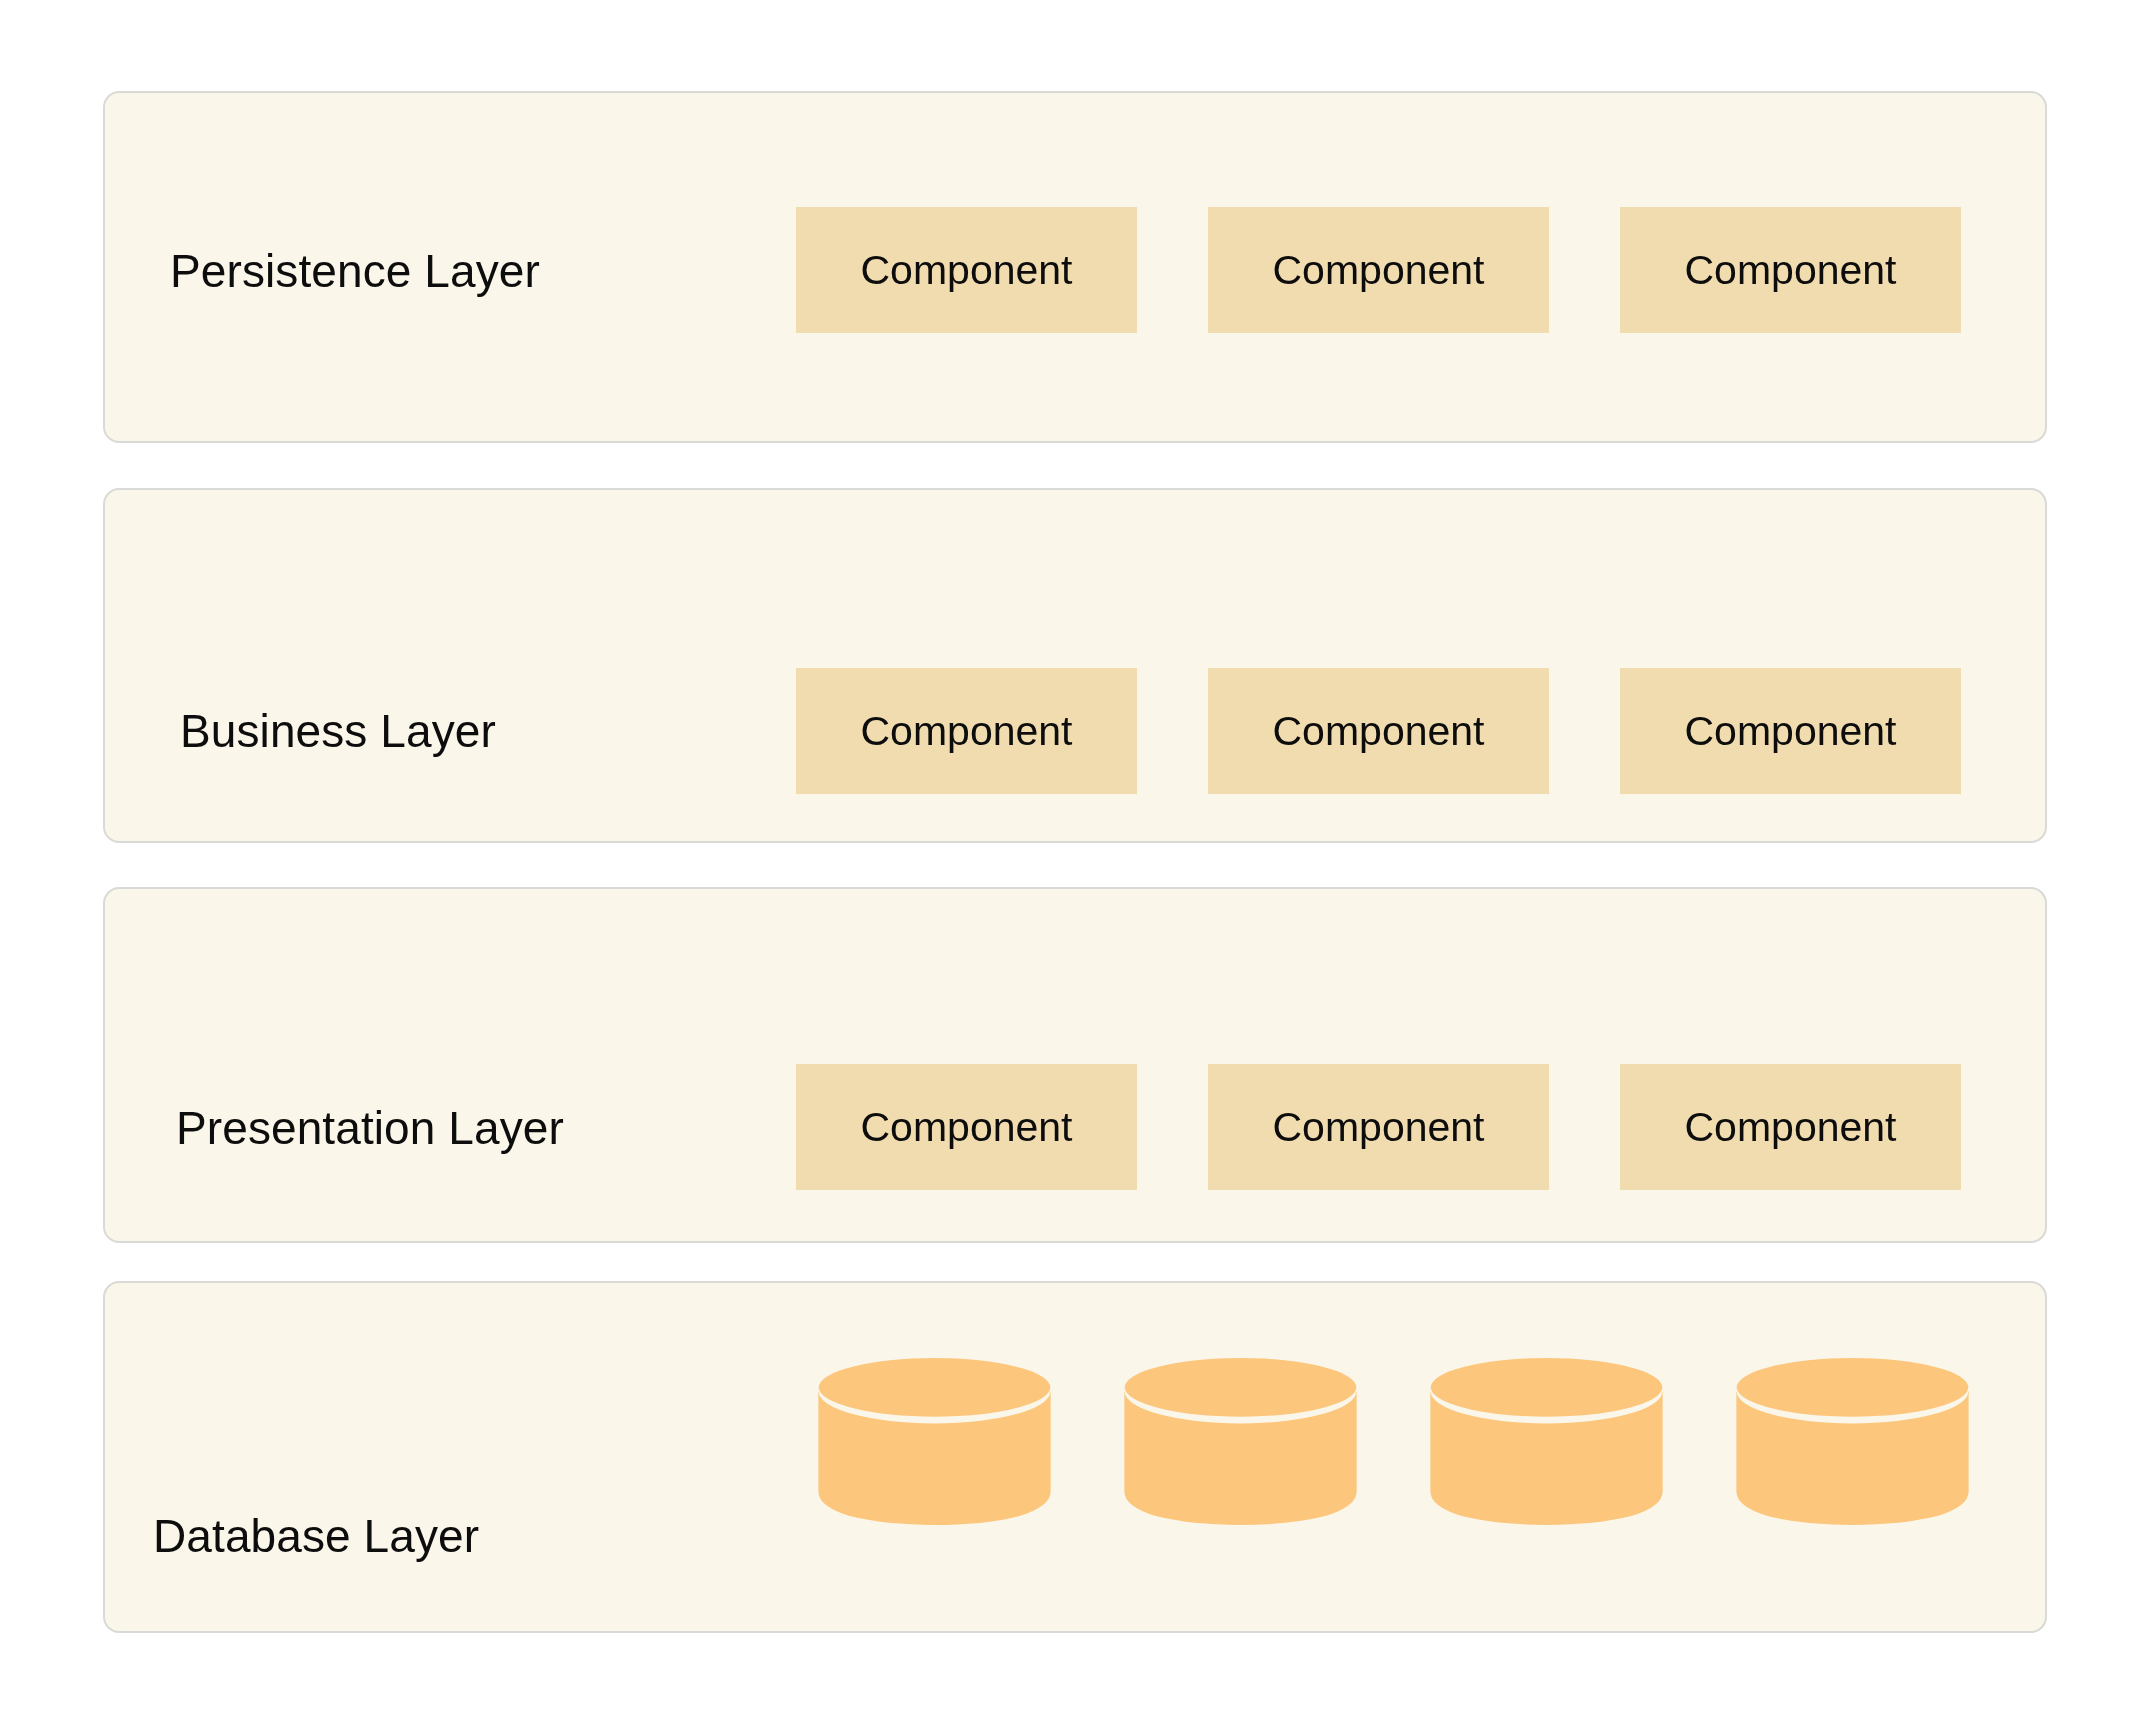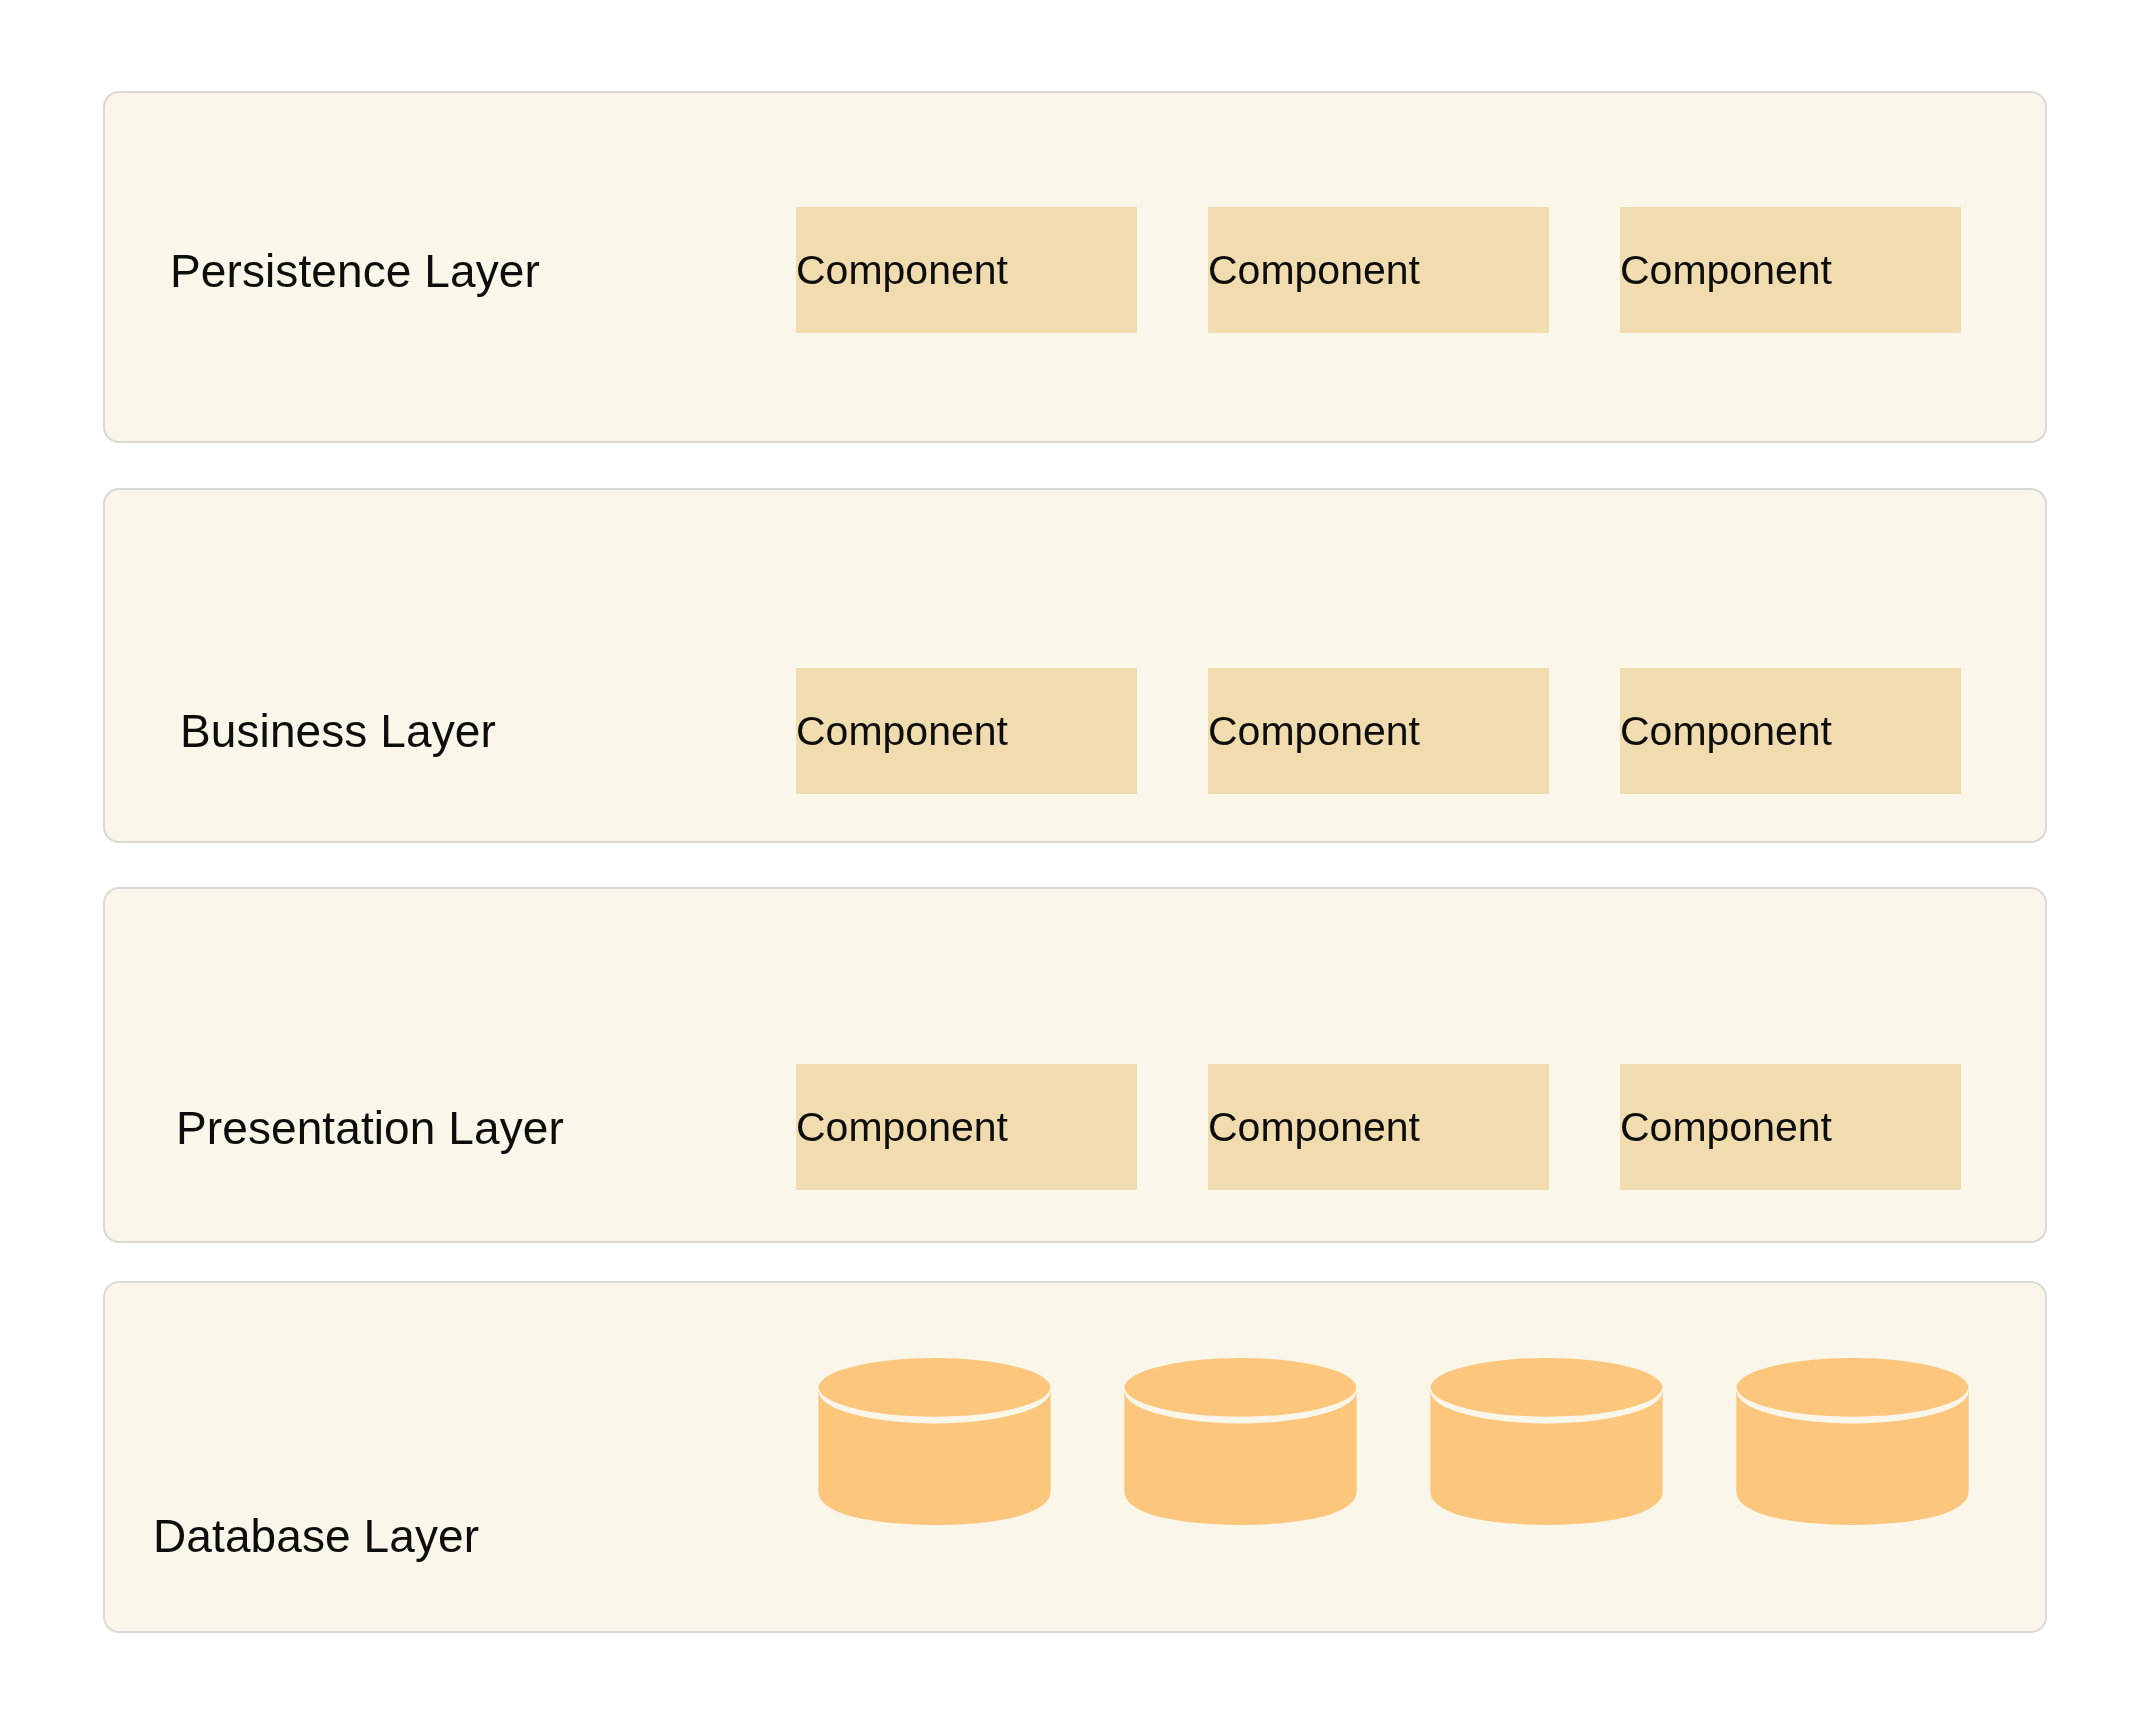--- a/index.html
+++ b/index.html
@@ -63,21 +63,21 @@
   .layer-1 .component-row { top: 114px; }
   .layer-2 .component-row { top: 178px; }
   .layer-3 .component-row { top: 175px; }
 
   .component-box {
     width: 341px;
     height: 126px;
     background: #f0dcae;
     display: flex;
     align-items: center;
-    justify-content: flex-start;
+    justify-content: center;
     box-sizing: border-box;
   }
   .component-box .component-label {
     font-size: 41px;
     line-height: 1;
     color: #0d0d0d;
     font-weight: 400;
     white-space: nowrap;
   }
 

